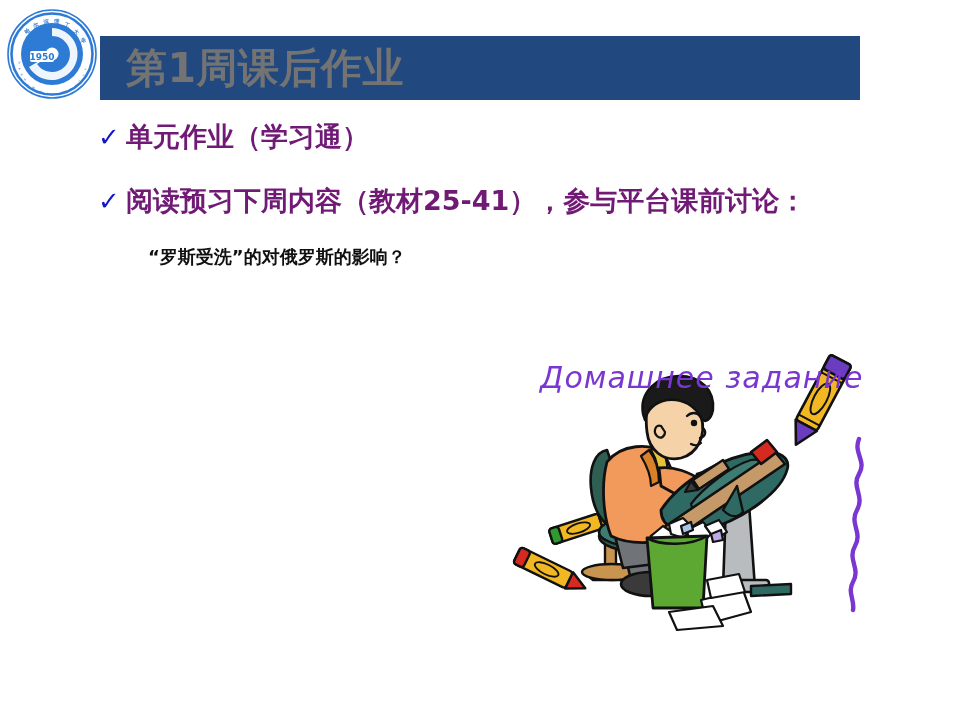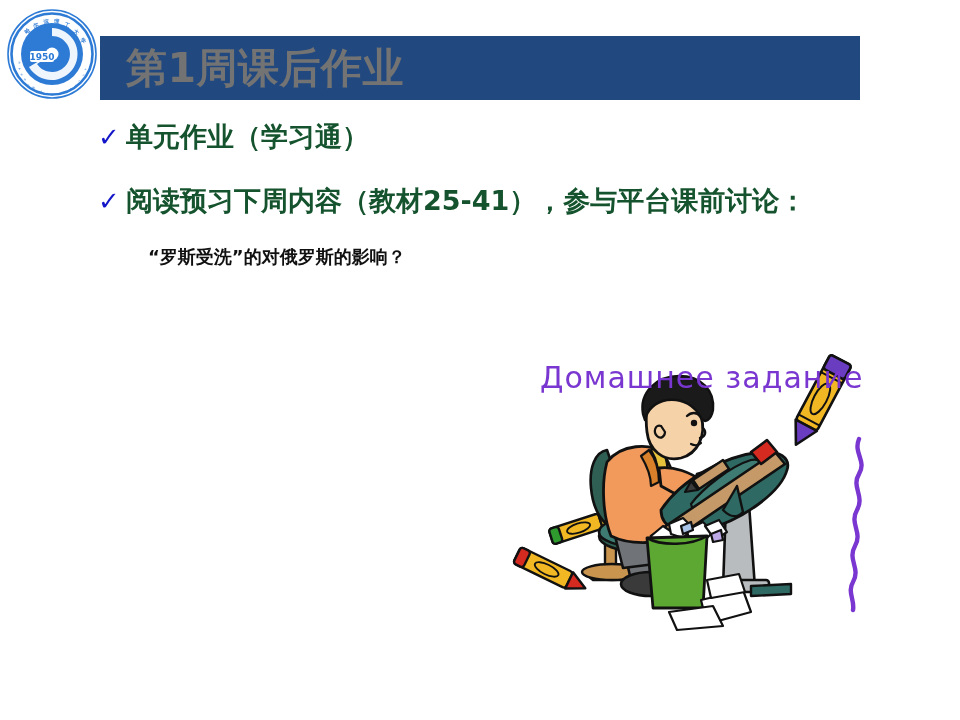--- a/index.html
+++ b/index.html
@@ -75,21 +75,21 @@
     flex: 0 0 28px;
     color: #1316C8;
     font-size: 26px;
     line-height: 38px;
     font-weight: bold;
     text-align: left;
   }
   .bullet-text {
     font-size: 27px;
     line-height: 38px;
-    color: #14532d;
+    color: #701a75;
     font-weight: bold;
     font-family: "DejaVu Sans", "Liberation Sans", sans-serif;
     white-space: nowrap;
   }
   .bullet-sub {
     position: absolute;
     left: 148px;
     top: 238px;
     font-size: 18px;
     line-height: 38px;
@@ -99,20 +99,21 @@
     white-space: nowrap;
   }
 
   
   .illustration {
     position: absolute;
     left: 455px;
     top: 340px;
     width: 470px;
     height: 310px;
+    font-style: italic;
   }
   .illustration svg { display:block; width: 470px; height: 310px; }
 
   .ru-caption {
     position: absolute;
     left: 85px;
     top: 20px;
     font-size: 30px;
     color: #7A36D0;
     font-family: "DejaVu Sans", "Liberation Sans", sans-serif;

